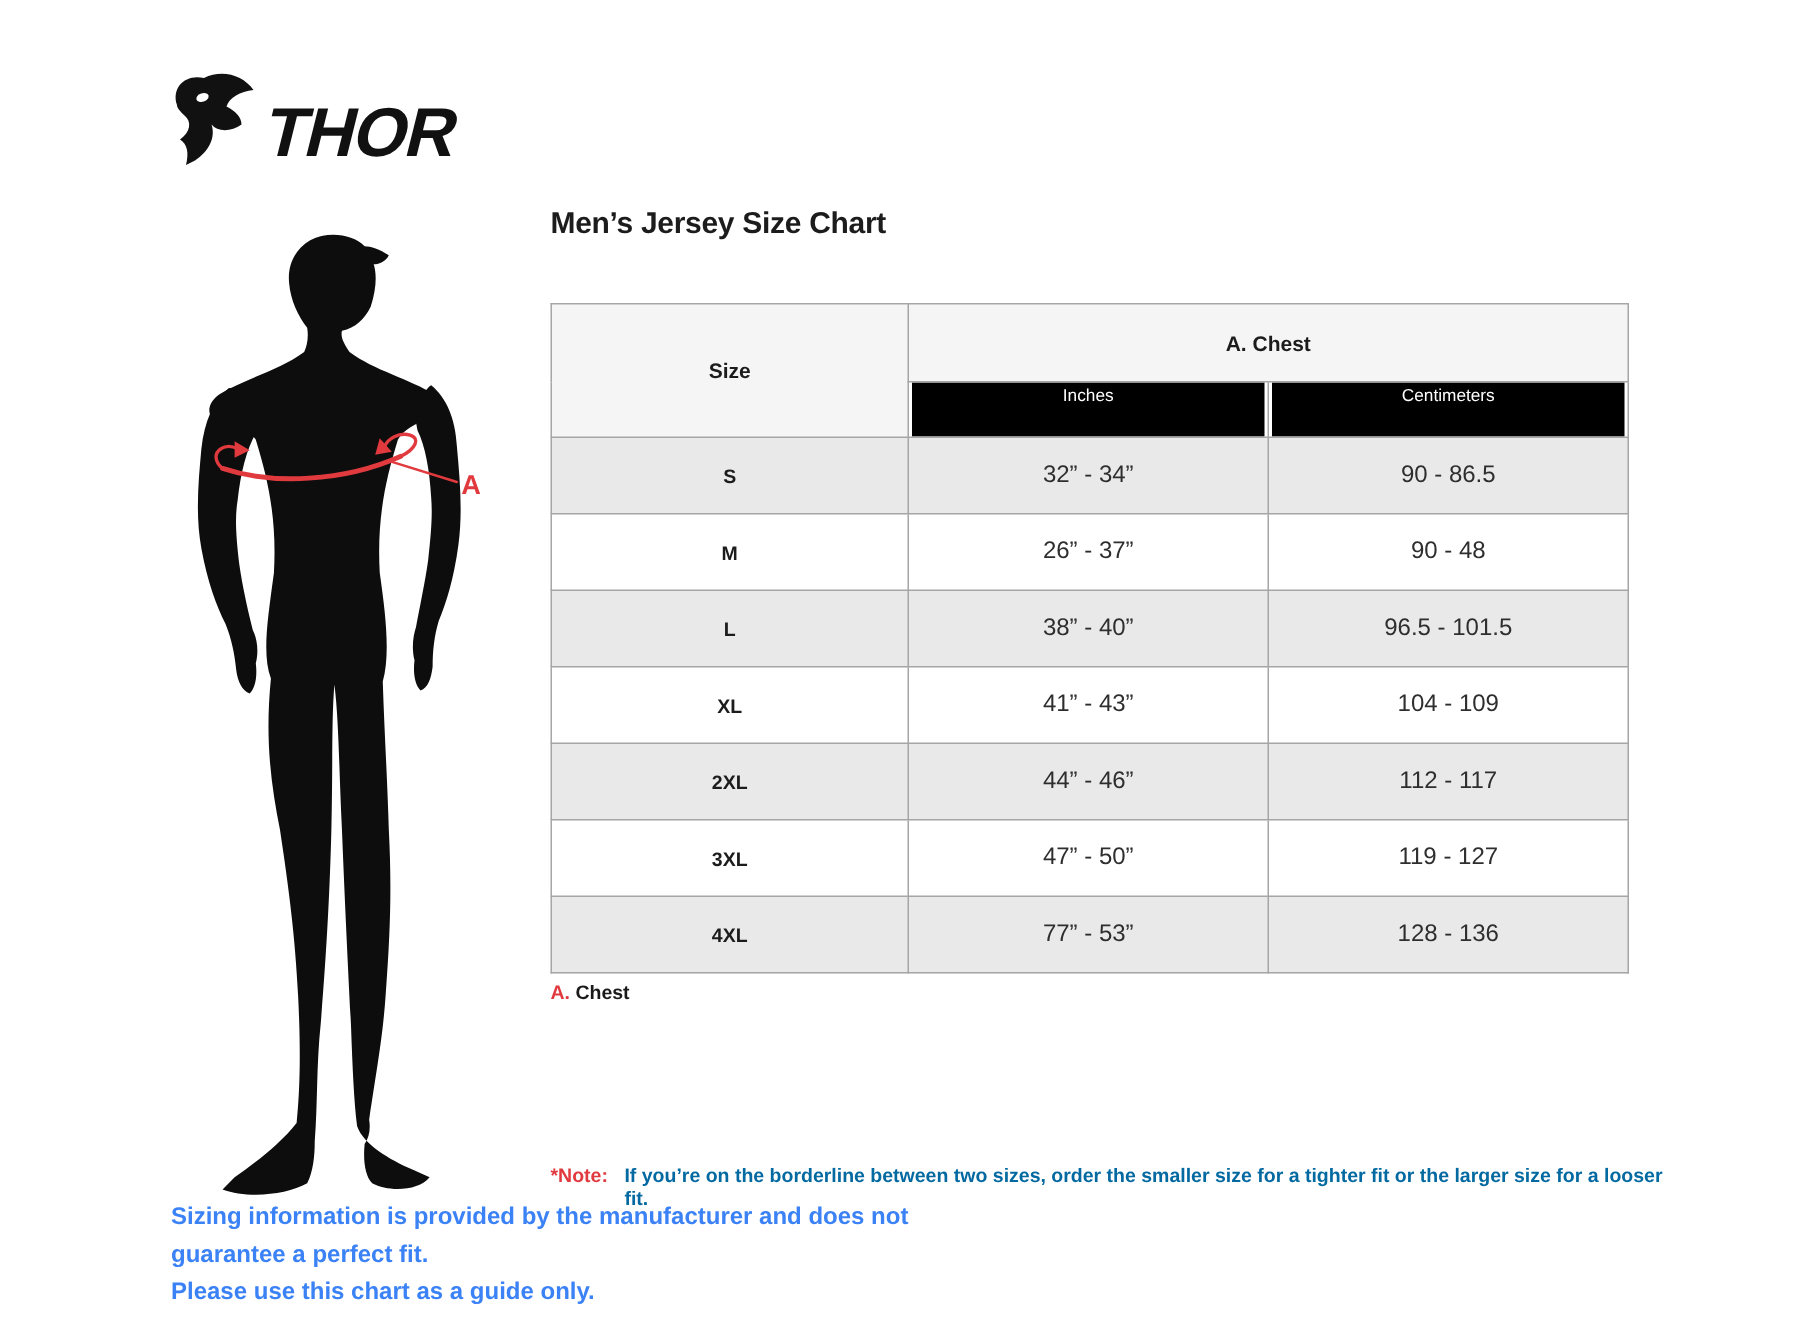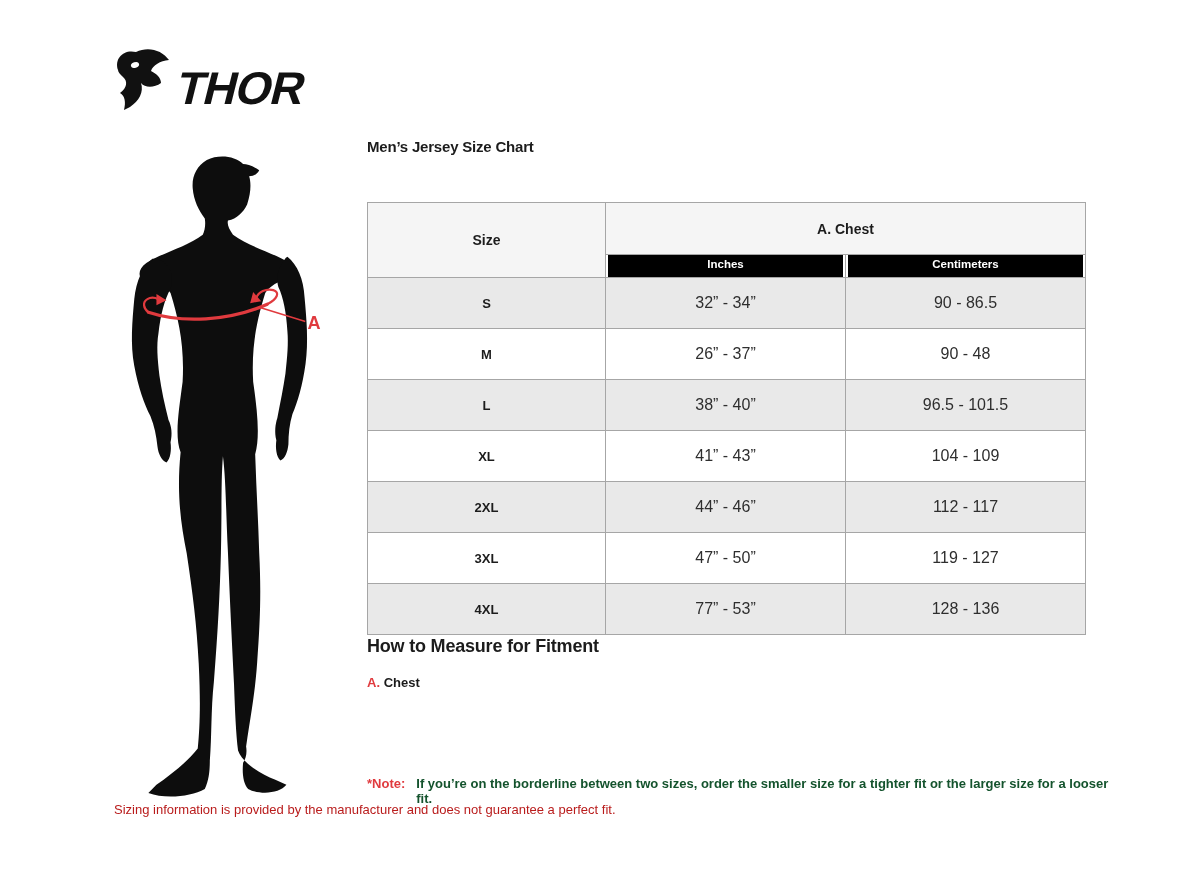--- a/index.html
+++ b/index.html
@@ -6,40 +6,40 @@
   html, body { background: #ffffff; }
   body {
     width: 1200px; height: 880px; position: relative; overflow: hidden;
     font-family: "Liberation Sans", sans-serif; color: #1a1a1a;
   }
   .logo { position: absolute; left: 112px; top: 44px; width: 192px; height: 72px; }
   .figure { position: absolute; left: 106px; top: 148px; width: 252px; height: 655px; }
 
   .chart-title {
     position: absolute; left: 367px; top: 138px;
-    font-size: 15px; font-weight: 700; color: #1c1c1c; letter-spacing: -0.2px;
+    font-size: 20px; font-weight: 700; color: #1c1c1c; letter-spacing: -0.2px;
   }
 
   .size-table {
     position: absolute; left: 367px; top: 176px; width: 718px;
     border-collapse: collapse; table-layout: fixed; margin-top: 26px;
   }
   .size-table col.c-size { width: 238px; }
   .size-table col.c-in   { width: 240px; }
   .size-table col.c-cm   { width: 240px; }
   .size-table th, .size-table td {
     border: 1px solid #a6a6a6; text-align: center; vertical-align: middle;
   }
   .hdr-cell { background: #f5f5f5; font-size: 14px; font-weight: 700; color: #1c1c1c; }
   .hdr-size { height: 71px; }
   .hdr-group { height: 52px; }
   .bar-cell { background: #ffffff; padding: 0 2px; height: 19px; border-top: none; }
   .bar {
-    background: #000000; color: #ffffff; height: 22px; line-height: 19px;
-    font-size: 11.5px; font-weight: 700;
+    background: #000000; color: #ffffff; height: 36px; line-height: 19px;
+    font-size: 11.5px; font-weight: 400;
   }
   .size-table tbody tr { height: 51px; }
   .size-table tbody tr:nth-child(odd) { background: #e9e9e9; }
   .size-table tbody tr:nth-child(even) { background: #ffffff; }
   .cell-size { font-size: 13px; font-weight: 700; color: #1c1c1c; }
   .cell-val { font-size: 16px; color: #2e2e2e; font-weight: 400; }
 
   .measure-section { position: absolute; left: 367px; top: 636px; width: 420px; }
   .measure-title { font-size: 18px; font-weight: 700; color: #1c1c1c; letter-spacing: -0.2px; }
   .measure-item { margin-top: 18px; font-size: 13px; font-weight: 700; }
@@ -47,25 +47,25 @@
   .measure-desc {
     margin-top: 3px; font-size: 12.5px; line-height: 1.45; color: #222222;
     width: 368px; font-weight: 400;
   }
 
   .note-row {
     position: absolute; left: 367px; top: 764px; width: 760px;
     font-size: 13px; font-weight: 700; display: flex; gap: 11px; align-items: flex-start; margin-top: 12px;
   }
   .note-label { color: #e03a3e; white-space: nowrap; }
-  .note-text { color: #14532d; }
+  .note-text { color: #0369a1; }
 
   .footer {
     position: absolute; left: 114px; top: 800px; width: 560px;
-    font-size: 13px; line-height: 1.55; color: #b91c1c; font-weight: 400;
+    font-size: 16px; line-height: 1.55; color: #3b82f6; font-weight: 700;
   }
 </style>
 </head>
 <body>
 
 <svg class="logo" viewBox="0 0 192 72" aria-hidden="true" style="overflow:visible">
   <g>
     <path fill="#111111" d="M 6 26
       C 2 14, 12 5, 24 8
       C 36 2, 50 6, 57 16
@@ -220,27 +220,27 @@
     </tr>
     <tr>
       <td class="cell-size">4XL</td>
       <td class="cell-val">77” - 53”</td>
       <td class="cell-val">128 - 136</td>
     </tr>
   </tbody>
 </table>
 
 <div class="measure-section">
-  <div class="measure-title">How to Measure for Fitment</div>
   <div class="measure-item">
     <span class="red">A.</span>
     <span>Chest</span>
   </div>
 </div>
 
 <div class="note-row">
   <span class="note-label">*Note:</span>
   <span class="note-text">If you’re on the borderline between two sizes, order the smaller size for a tighter fit or the larger size for a looser fit.</span>
 </div>
 
 <div class="footer">
   <div>Sizing information is provided by the manufacturer and does not guarantee a perfect fit.</div>
+  <div>Please use this chart as a guide only.</div>
 </div>
 
 </body></html>

